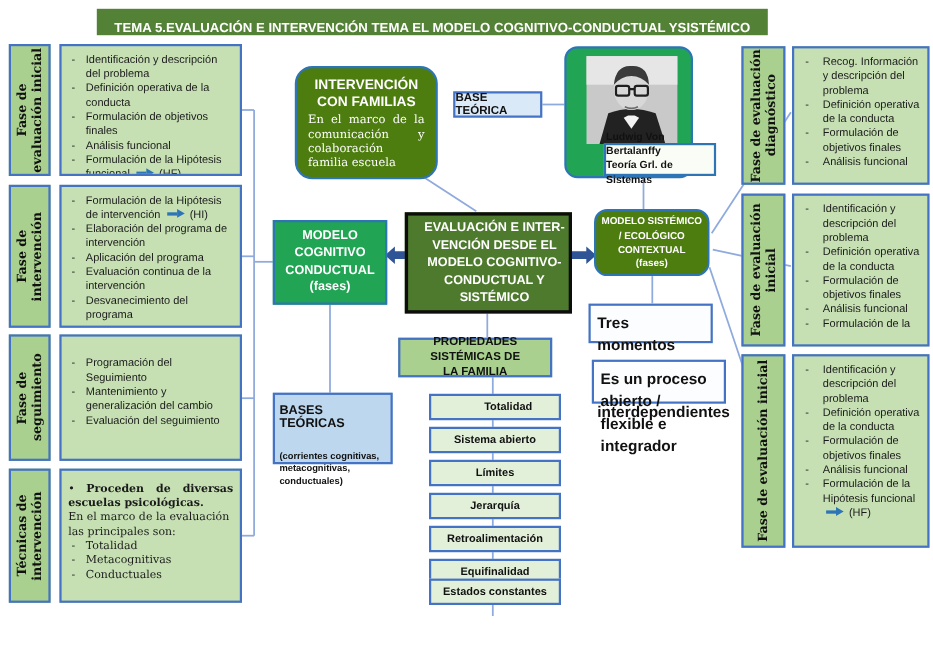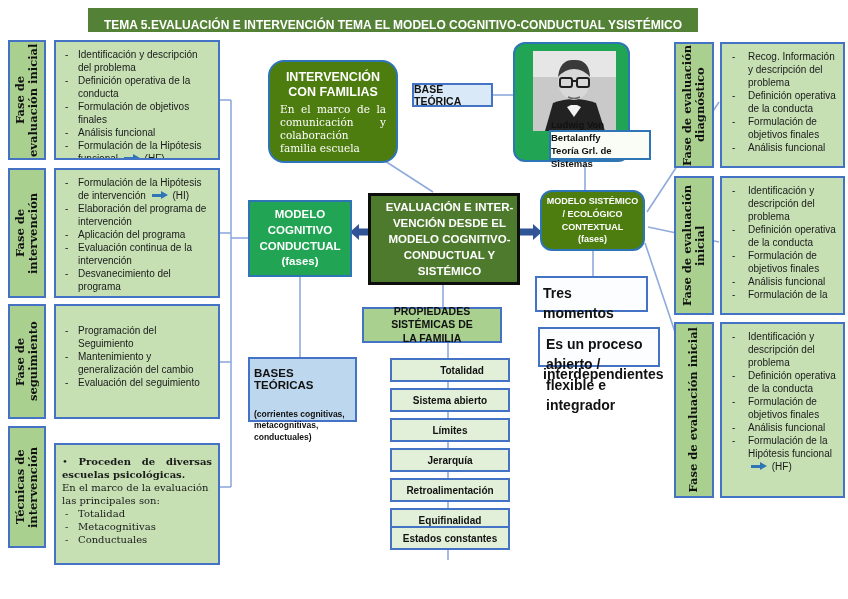--- a/index.html
+++ b/index.html
@@ -26,21 +26,21 @@
   .panel-r .li .dash{width:16px;flex:0 0 16px;padding-left:4px;}
   .li .litext{flex:1;}
 
   
   .arrow{position:relative;display:inline-block;width:17px;height:9px;margin:0 2px;vertical-align:-1px;}
   .arrow::before{content:"";position:absolute;left:1px;top:3px;width:9px;height:3px;background:#2e75b6;}
   .arrow::after{content:"";position:absolute;right:0;top:0;width:0;height:0;
                 border-top:4.5px solid transparent;border-bottom:4.5px solid transparent;border-left:7px solid #2e75b6;}
 
   
-  .serifbox{font-family:"DejaVu Serif",serif;font-size:10px;line-height:13px;margin-top:17px;}
+  .serifbox{font-family:"DejaVu Serif",serif;font-size:10px;line-height:13px;}
   .serifbox .lead{text-align:justify;}
   .serifbox .lead b{font-weight:bold;}
   .serifbox .li{font-family:"DejaVu Serif",serif;}
 
   
   .gnode{background:#4d7c0f;border:2.5px solid #2e75b6;color:#ffffff;font-weight:bold;text-align:center;}
   .round16{border-radius:16px;}
   .round12{border-radius:12px;}
   .preline{white-space:pre-line;}
 

